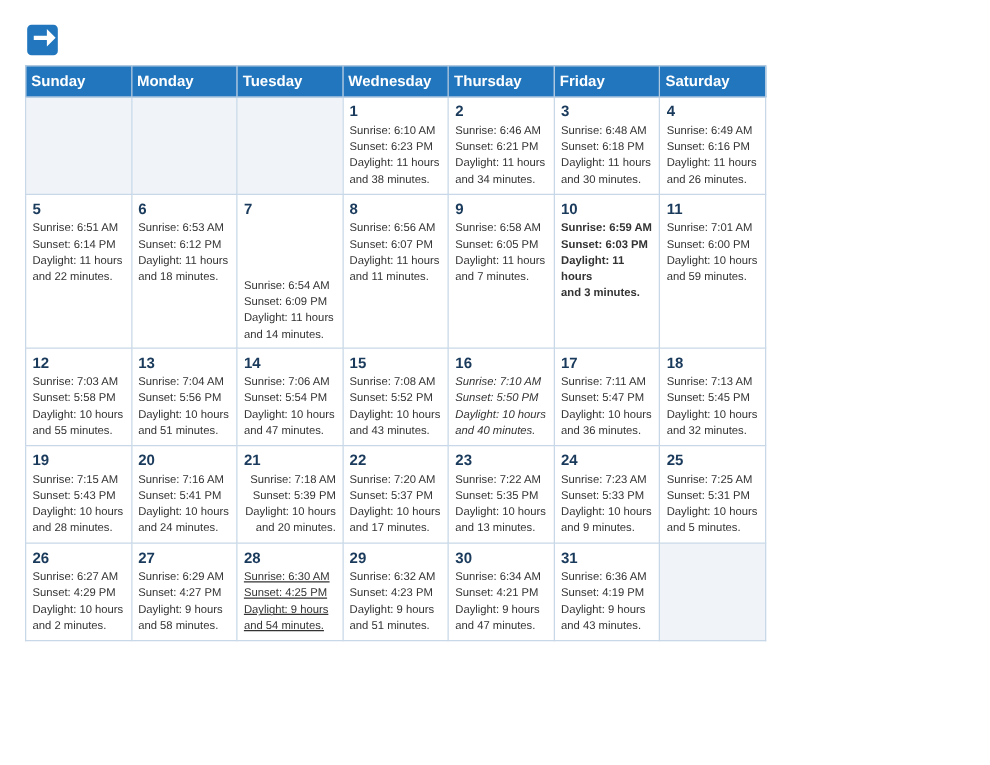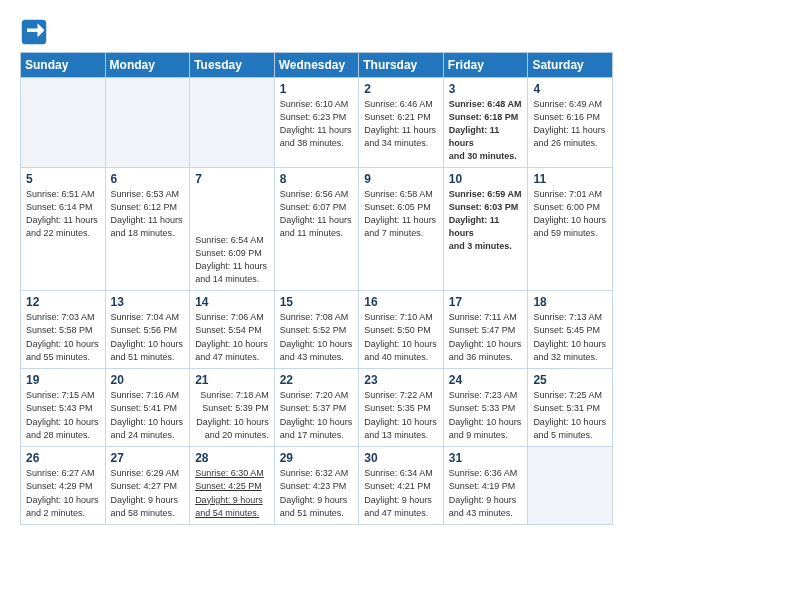--- a/index.html
+++ b/index.html
@@ -136,21 +136,21 @@
           </td>
           <td>
             <span class="day-num">2</span>
             <div class="day-info" style="white-space: pre-line;">Sunrise: 6:46 AM
 Sunset: 6:21 PM
 Daylight: 11 hours
 and 34 minutes.</div>
           </td>
           <td>
             <span class="day-num">3</span>
-            <div class="day-info" style="white-space: pre-line; font-weight: bold;">Sunrise: 6:48 AM
+            <div class="day-info" style="white-space: pre-line;">Sunrise: 6:48 AM
 Sunset: 6:18 PM
 Daylight: 11 hours
 and 30 minutes.</div>
           </td>
           <td>
             <span class="day-num">4</span>
             <div class="day-info" style="white-space: pre-line;">Sunrise: 6:49 AM
 Sunset: 6:16 PM
 Daylight: 11 hours
 and 26 minutes.</div>
@@ -231,21 +231,21 @@
           </td>
           <td>
             <span class="day-num">15</span>
             <div class="day-info" style="white-space: pre-line;">Sunrise: 7:08 AM
 Sunset: 5:52 PM
 Daylight: 10 hours
 and 43 minutes.</div>
           </td>
           <td>
             <span class="day-num">16</span>
-            <div class="day-info" style="white-space: pre-line;">Sunrise: 7:10 AM
+            <div class="day-info" style="white-space: pre-line; font-style: italic;">Sunrise: 7:10 AM
 Sunset: 5:50 PM
 Daylight: 10 hours
 and 40 minutes.</div>
           </td>
           <td>
             <span class="day-num">17</span>
             <div class="day-info" style="white-space: pre-line;">Sunrise: 7:11 AM
 Sunset: 5:47 PM
 Daylight: 10 hours
 and 36 minutes.</div>

